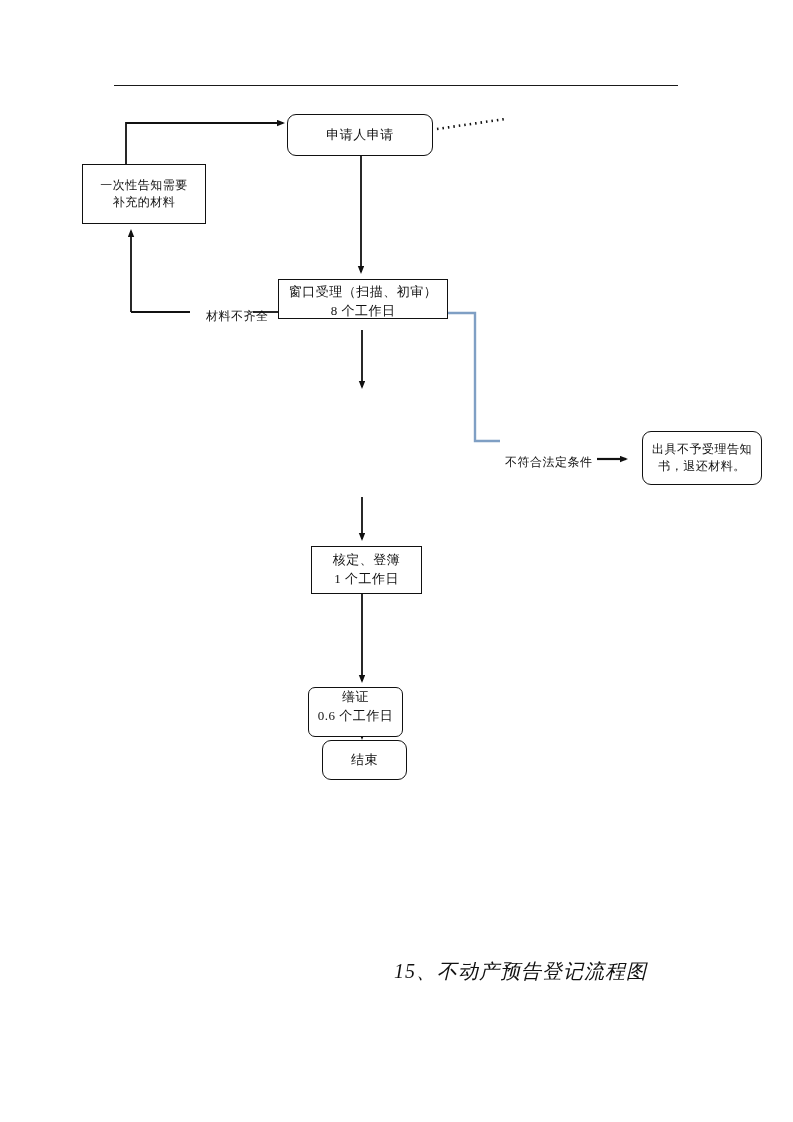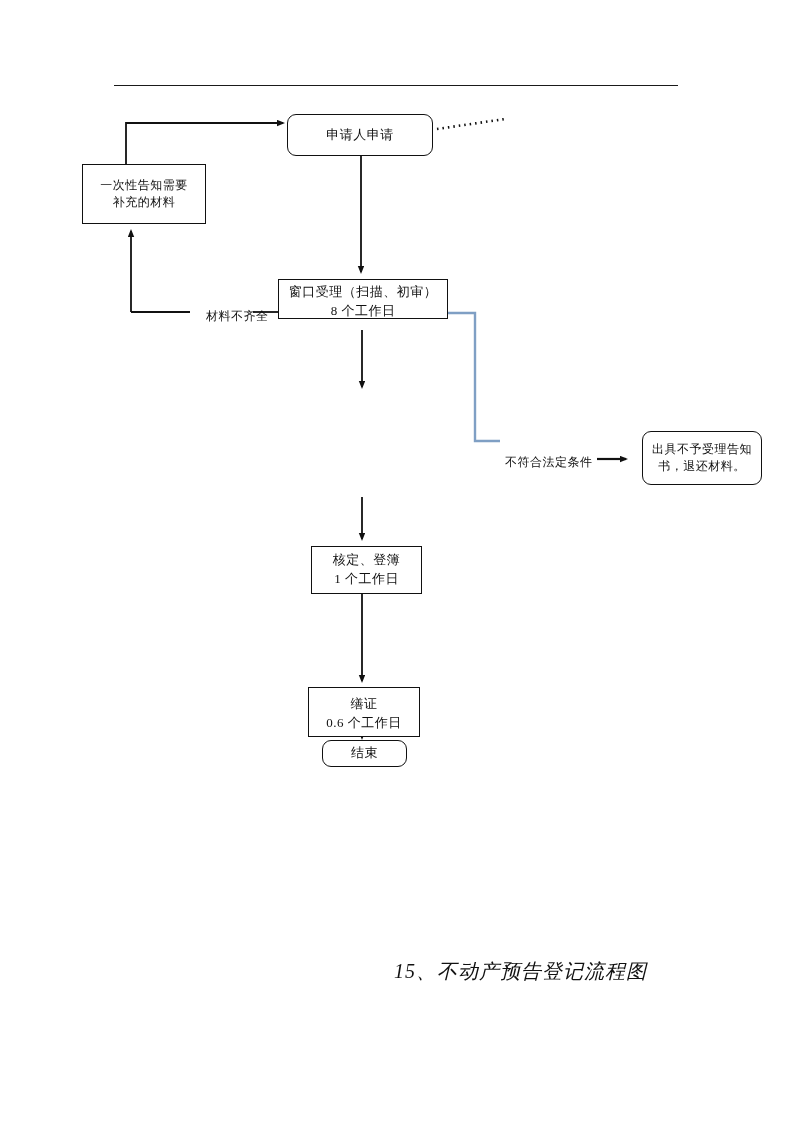--- a/index.html
+++ b/index.html
@@ -32,23 +32,23 @@
   .node.round{border-radius:9px;}
   .node .ln{display:block;white-space:nowrap;}
 
   
   #n-apply{left:287px;top:114px;width:146px;height:42px;font-size:13px;}
   #n-notify{left:82px;top:164px;width:124px;height:60px;font-size:12px;}
   #n-accept{left:278px;top:279px;width:170px;height:40px;font-size:13px;
             overflow:hidden;justify-content:flex-start;padding-top:3px;}
   #n-reject{left:632px;top:431px;width:120px;height:54px;font-size:12px;margin-left:10px;}
   #n-verify{left:311px;top:546px;width:111px;height:48px;font-size:13px;}
-  #n-cert{left:308px;top:687px;width:112px;height:50px;font-size:13px;
-          overflow:hidden;justify-content:flex-start;padding-top:7px;}
-  #n-end{left:322px;top:740px;width:85px;height:27px;font-size:13px;z-index:5;}
+  #n-cert{left:308px;top:687px;width:95px;height:50px;font-size:13px;
+          overflow:hidden;justify-content:flex-start;padding-top:0;border-radius:7px;}
+  #n-end{left:322px;top:740px;width:85px;height:40px;font-size:13px;z-index:5;}
 
   .lbl{
     position:absolute;color:#111111;font-size:12px;white-space:nowrap;
     letter-spacing:0.5px;
   }
   #lbl-incomplete{left:196px;top:308px;margin-left:10px;}
   #lbl-illegal{left:505px;top:454px;}
 
   #title{
     position:absolute;left:0;top:958px;width:647px;text-align:right;

